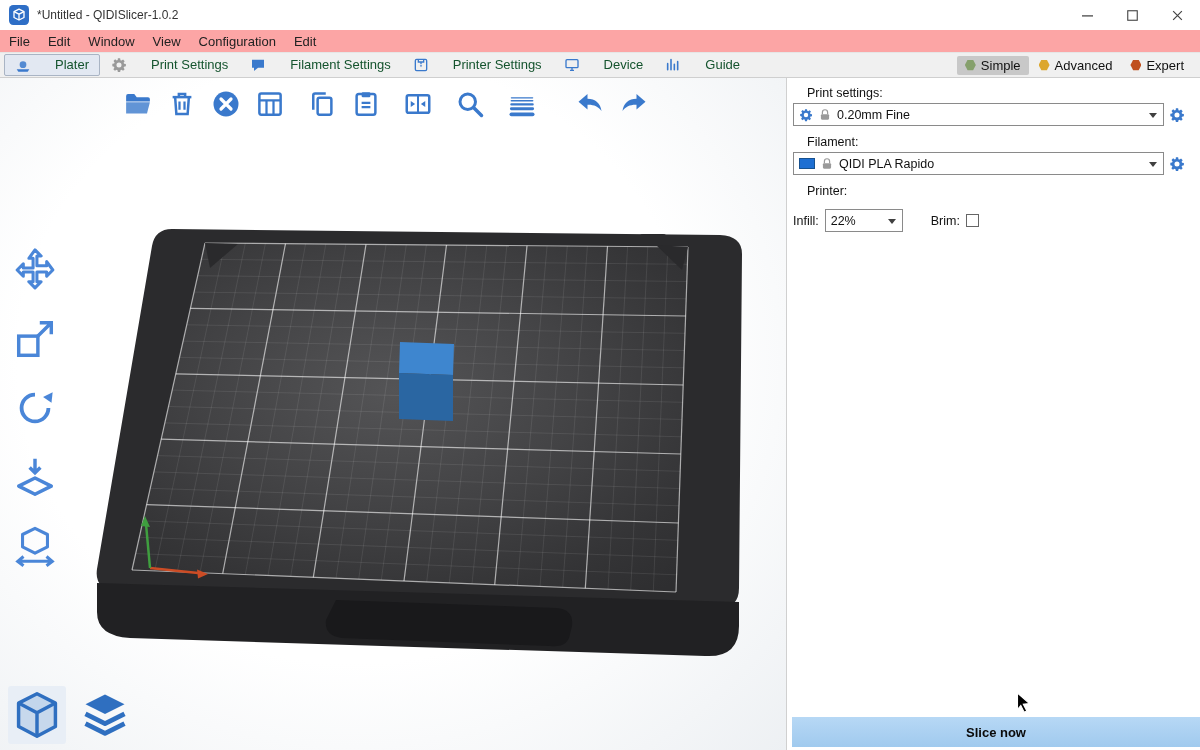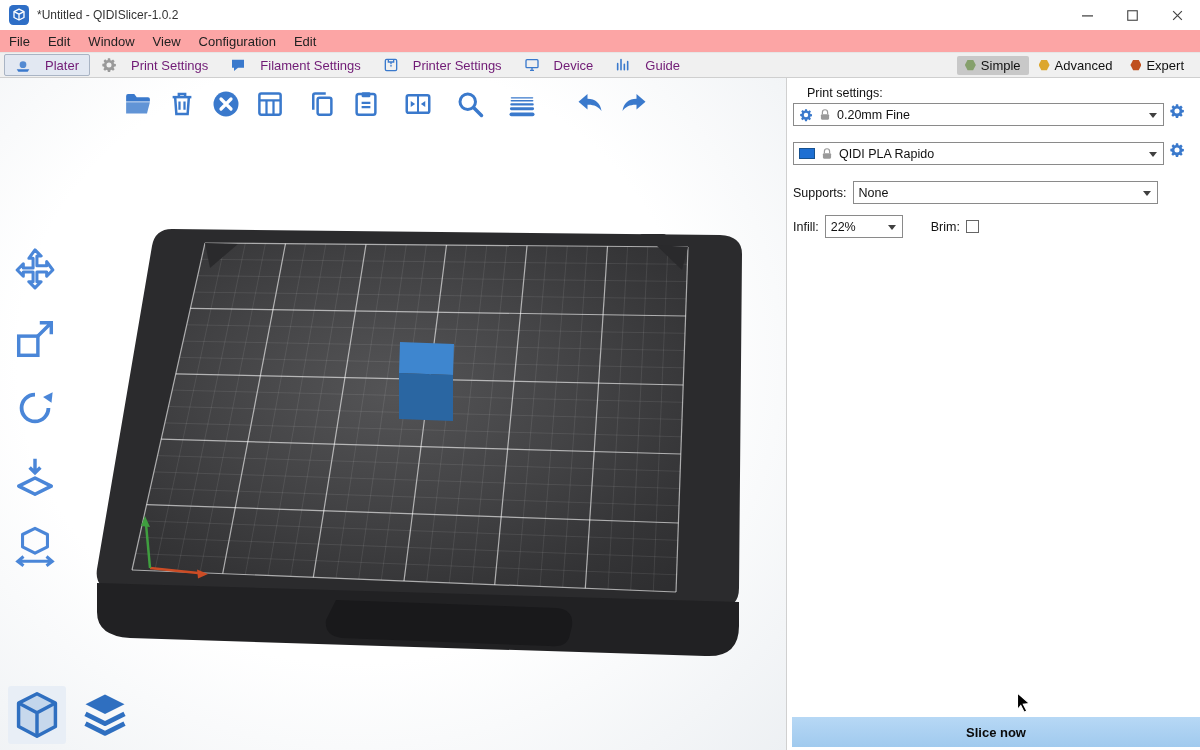--- a/index.html
+++ b/index.html
@@ -16,21 +16,21 @@
   .wbtn{width:45px;display:flex;align-items:center;justify-content:center;color:#444}
   .wbtn svg{width:19px;height:19px}
 
   
   .menubar{height:22px;display:flex;align-items:center;background:#fca5a5;font-size:13px;color:#222}
   .menu-item{padding:2px 9px;cursor:default}
 
   
   .tabbar{height:26px;background:#f0f0f0;border-top:1px solid #e6e6e6;border-bottom:1px solid #cfcfcf;
     display:flex;align-items:center;padding-left:4px;font-size:13px}
-  .tab{display:flex;align-items:center;gap:14px;padding:3px 11px;color:#701a75}
+  .tab{display:flex;align-items:flex-start;gap:24px;padding:3px 11px;color:#14532d}
   .tab.active{background:#e2e8f2;border:1px solid #a9b4c4;border-radius:2px;padding:2px 10px}
   .ti{width:16px;height:16px;flex:none}
   .modes{margin-left:auto;display:flex;align-items:center;gap:2px;padding-right:8px}
   .mode{display:flex;align-items:center;gap:5px;padding:2px 8px;border-radius:2px}
   .mode.active{background:#c8c8c8}
   .dot{width:11px;height:11px;flex:none;clip-path:polygon(25% 3%,75% 3%,100% 50%,75% 97%,25% 97%,0 50%)}
 
   
   .main{position:relative;height:672px}
   .viewport{position:absolute;left:0;top:0;width:786px;height:672px;overflow:hidden;
@@ -48,21 +48,21 @@
 
   .view-toggles{position:absolute;left:8px;bottom:6px;display:flex;gap:10px}
   .vbtn{width:58px;height:58px;display:flex;align-items:center;justify-content:center;color:#2f6fc0;border-radius:3px}
   .vbtn.active{background:#e8eef6}
   .vbtn svg{width:52px;height:52px}
 
   
   .sidebar{position:absolute;left:786px;top:0;width:414px;height:672px;background:#fff;
     border-left:1px solid #d0d0d0;padding:5px 10px 0 6px;font-size:12.5px}
   .field-label{margin:3px 0 3px 14px}
-  .combo-row{display:flex;align-items:flex-start;margin-bottom:16px}
+  .combo-row{display:flex;align-items:center;margin-bottom:9px}
   .combo{position:relative;flex:1;height:23px;border:1px solid #8a8a8a;background:#fff;
     display:flex;align-items:center;gap:5px;padding:0 20px 0 5px}
   .combo-text{white-space:nowrap;overflow:hidden}
   .chev{position:absolute;right:6px;top:50%;margin-top:-2px;width:0;height:0;
     border-left:4px solid transparent;border-right:4px solid transparent;border-top:5px solid #404040}
   .gear-btn{width:26px;display:flex;justify-content:center;color:#3a79cc}
   .gear-btn svg{width:16px;height:16px}
   .ci{width:14px;height:14px;flex:none}
   .c-blue{color:#3a79cc}.c-gray{color:#9a9a9a}
   .swatch{width:16px;height:11px;background:#1e6fd2;border:1px solid #17518f;flex:none}
@@ -503,44 +503,39 @@
           <span class="combo-text">0.20mm Fine</span>
           <span class="chev"></span>
         </div>
         <div class="gear-btn">
             <svg>
               <use href="#i-gear"></use>
             </svg>
           </div>
       </div>
 
+      <div class="field-label">Filament:</div>
       <div class="combo-row">
         <div class="combo">
           <span class="swatch"></span>
           <svg class="ci c-gray">
               <use href="#i-lock"></use>
             </svg>
           <span class="combo-text">QIDI PLA Rapido</span>
           <span class="chev"></span>
         </div>
         <div class="gear-btn">
             <svg>
               <use href="#i-gear"></use>
             </svg>
           </div>
       </div>
 
-
-      <div class="inline-row">
-        <span class="lbl">Supports:</span>
-        <div class="combo flex1">
-          <span class="combo-text">None</span>
-          <span class="chev"></span>
-        </div>
-      </div>
+      <div class="field-label">Printer:</div>
+
 
       <div class="inline-row">
         <span class="lbl">Infill:</span>
         <div class="combo infill-combo">
           <span class="combo-text">22%</span>
           <span class="chev"></span>
         </div>
         <span class="lbl brim">Brim:</span>
         <span class="checkbox"></span>
       </div>

